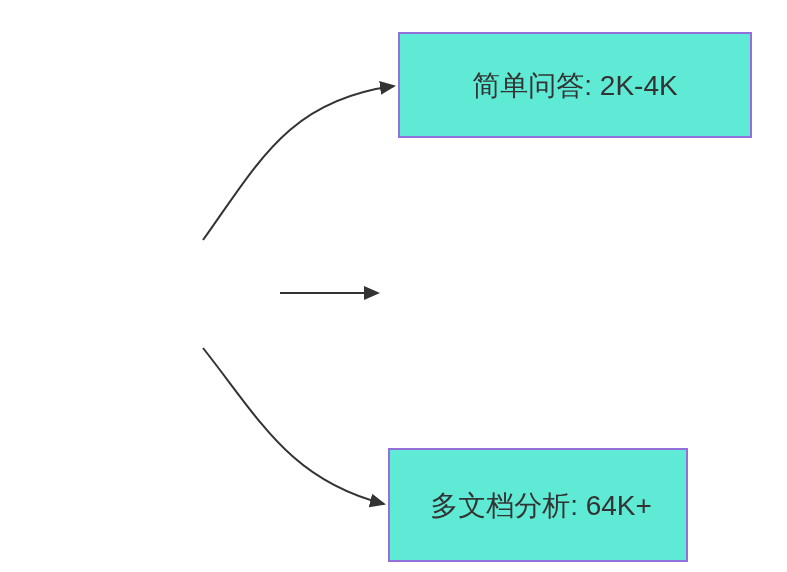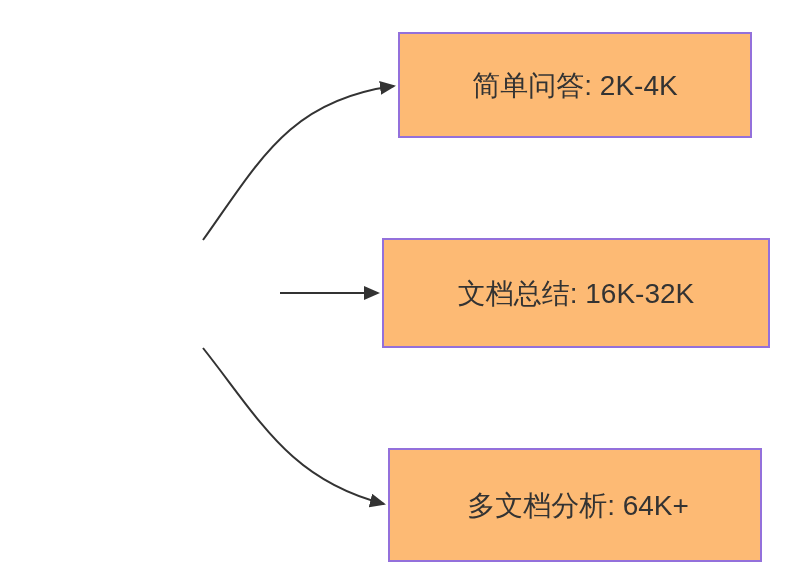--- a/index.html
+++ b/index.html
@@ -24,35 +24,35 @@
     pointer-events: none;
   }
   .edge {
     fill: none;
     stroke: #333333;
     stroke-width: 2px;
   }
   .node {
     position: absolute;
     box-sizing: border-box;
-    background: #fdba74;
+    background: #5eead4;
     border: 2px solid #9370DB;
     color: #333333;
     font-size: 28px;
     line-height: 1.25;
     display: flex;
     align-items: center;
     justify-content: center;
     text-align: center;
     white-space: nowrap;
   }
   .node-root     { left: 32px;  top: 240px; width: 248px; height: 108px; }
   .node-qa       { left: 398px; top: 32px;  width: 354px; height: 106px; }
   .node-summary  { left: 382px; top: 238px; width: 388px; height: 110px; }
-  .node-multidoc { left: 388px; top: 448px; width: 374px; height: 114px; padding-left: 6px; }
+  .node-multidoc { left: 388px; top: 448px; width: 300px; height: 114px; padding-left: 6px; }
 </style>
 </head>
 <body>
 
 <div class="diagram">
 
   <svg class="edges" viewBox="0 0 787 572" xmlns="http://www.w3.org/2000/svg" aria-hidden="true">
     <defs>
       <marker id="arrowhead" markerUnits="userSpaceOnUse" markerWidth="16" markerHeight="14" refX="14" refY="7" orient="auto">
         <path d="M0,0 L16,7 L0,14 Z" fill="#333333"></path>
@@ -61,21 +61,18 @@
     <path class="edge" d="M203,240 C260,160 290,100 394,86" marker-end="url(#arrowhead)"></path>
     <path class="edge" d="M280,293 L378,293" marker-end="url(#arrowhead)"></path>
     <path class="edge" d="M203,348 C260,420 290,480 384,504" marker-end="url(#arrowhead)"></path>
   </svg>
 
 
   <div class="node node-qa">
     <span>简单问答: 2K-4K</span>
   </div>
 
-  <div class="node node-summary">
-    <span>文档总结: 16K-32K</span>
-  </div>
 
   <div class="node node-multidoc">
     <span>多文档分析: 64K+</span>
   </div>
 
 </div>
 
 </body></html>

